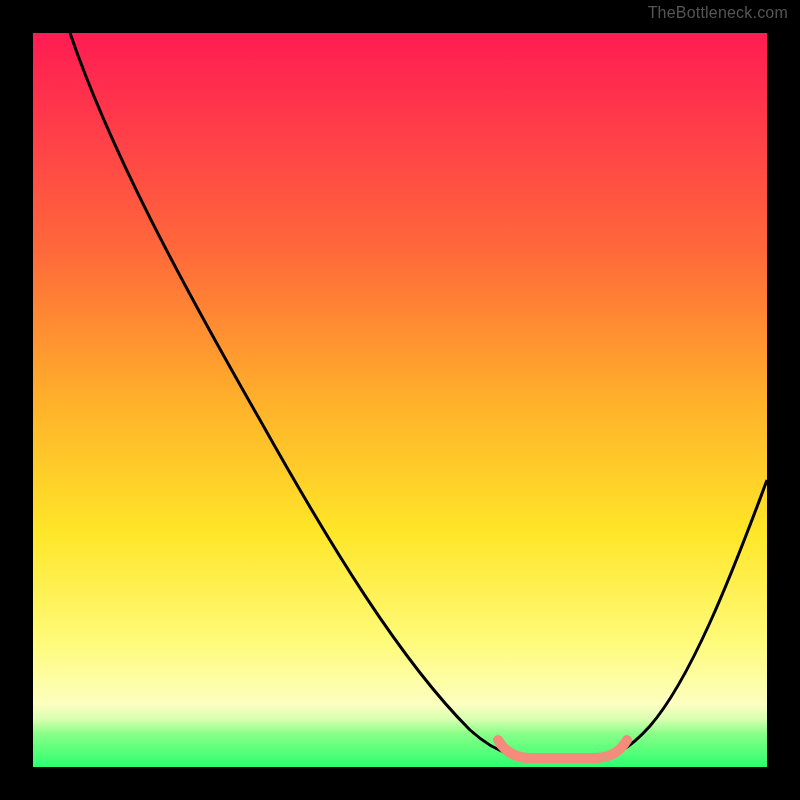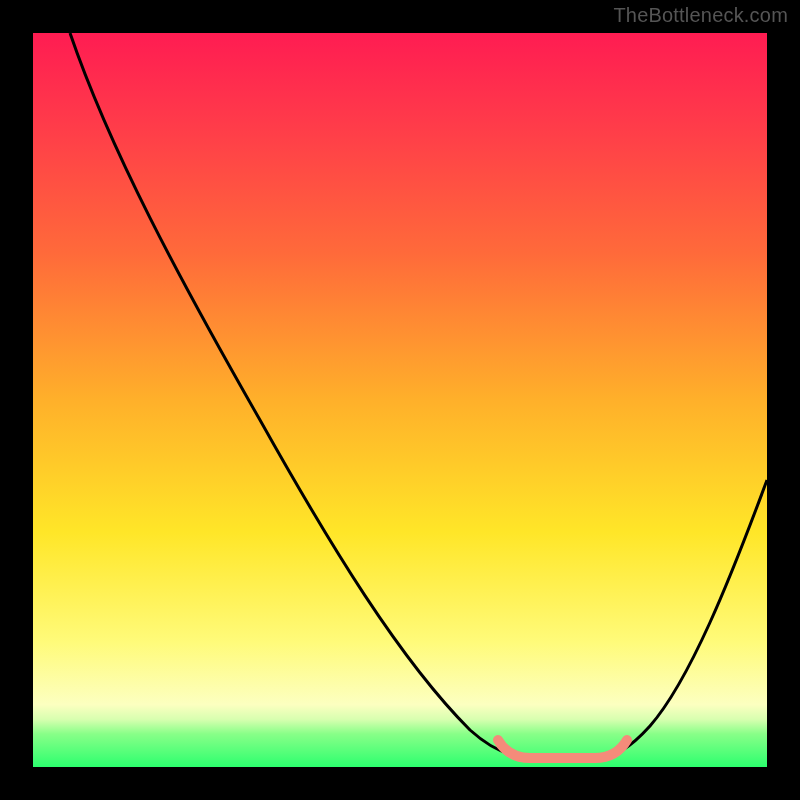--- a/index.html
+++ b/index.html
@@ -14,21 +14,21 @@
   .container {
     position: relative;
     width: 800px;
     height: 800px;
   }
   .watermark {
     position: absolute;
     top: 4px;
     right: 12px;
     color: #555;
-    font-size: 20px;
+    font-size: 16px;
     font-weight: 500;
     letter-spacing: 0.2px;
     z-index: 10;
   }
   .plot-area {
     position: absolute;
     left: 33px;
     top: 33px;
     width: 734px;
     height: 734px;

